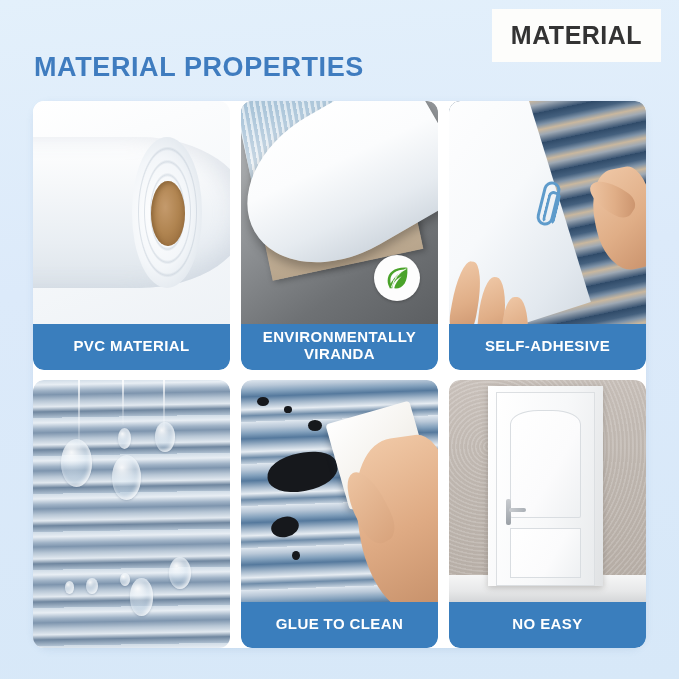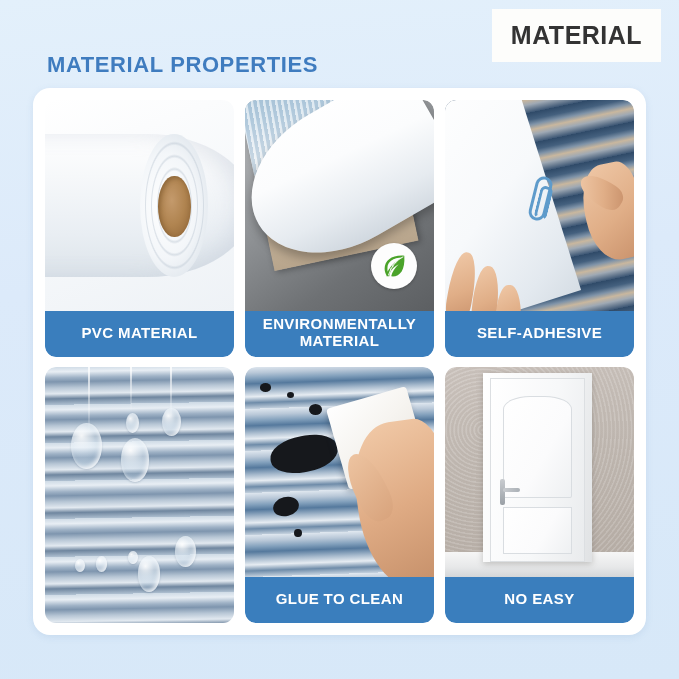--- a/index.html
+++ b/index.html
@@ -32,38 +32,38 @@
     font-size: 25px;
     font-weight: bold;
     letter-spacing: 0.5px;
     color: #333333;
     font-family: "Liberation Sans", sans-serif;
   }
 
   .page-title {
     position: absolute;
     top: 52px;
-    left: 47px;
-    font-size: 22px;
+    left: 34px;
+    font-size: 27px;
     font-weight: bold;
     letter-spacing: 0.6px;
     color: #3f7cbf;
   }
 
   
   .card {
     position: absolute;
     left: 33px;
-    top: 88px;
+    top: 101px;
     width: 613px;
     height: 547px;
     background: #ffffff;
     border-radius: 17px;
     box-shadow: 0 2px 7px rgba(110,150,190,0.16);
-    padding: 12px;
+    padding: 0;
   }
 
   .grid {
     width: 100%;
     height: 100%;
     display: grid;
     grid-template-columns: repeat(3, 1fr);
     grid-template-rows: repeat(2, 1fr);
     gap: 10px 11px;
   }
@@ -398,21 +398,21 @@
           
         </div>
         <div class="eco-badge">
           <svg width="30" height="30" viewBox="0 0 32 32" aria-hidden="true">
             <path d="M27 5C14 4 6 10 6 19c0 3 1 5 2 7l2-2c-1-2-1-4-1-6 0-6 6-11 16-11-6 3-11 7-14 12-2 3-3 6-3 8h3c0-5 4-10 10-13-4 4-7 8-8 13 9 1 15-6 14-22z" fill="#4aa32a"></path>
             <path d="M10 26C13 16 20 9 26 6" stroke="#ffffff" stroke-width="1.1" fill="none" opacity="0.85"></path>
             <path d="M16 9l2 4M13 13l2 4M11 17l2 4" stroke="#ffffff" stroke-width="1" opacity="0.7"></path>
           </svg>
         </div>
       </div>
-      <div class="tile-label two-line">ENVIRONMENTALLY MATERIAL</div>
+      <div class="tile-label two-line">ENVIRONMENTALLY VIRANDA</div>
     </div>
 
     <div class="tile">
       <div class="tile-photo">
         <div class="bg-adh"></div>
         <div class="hand adh-hand-r"></div>
         <div class="hand adh-hand-r2"></div>
         <div class="adh-peel"></div>
         <div class="adh-clip"></div>
         <div class="hand adh-hand-l"></div>

